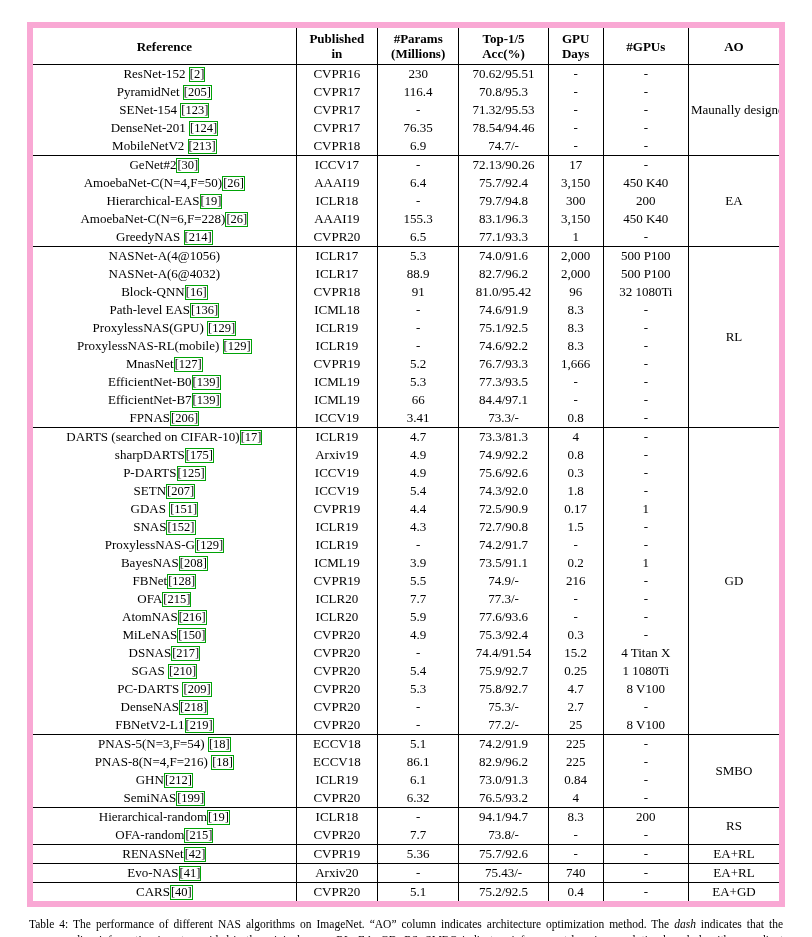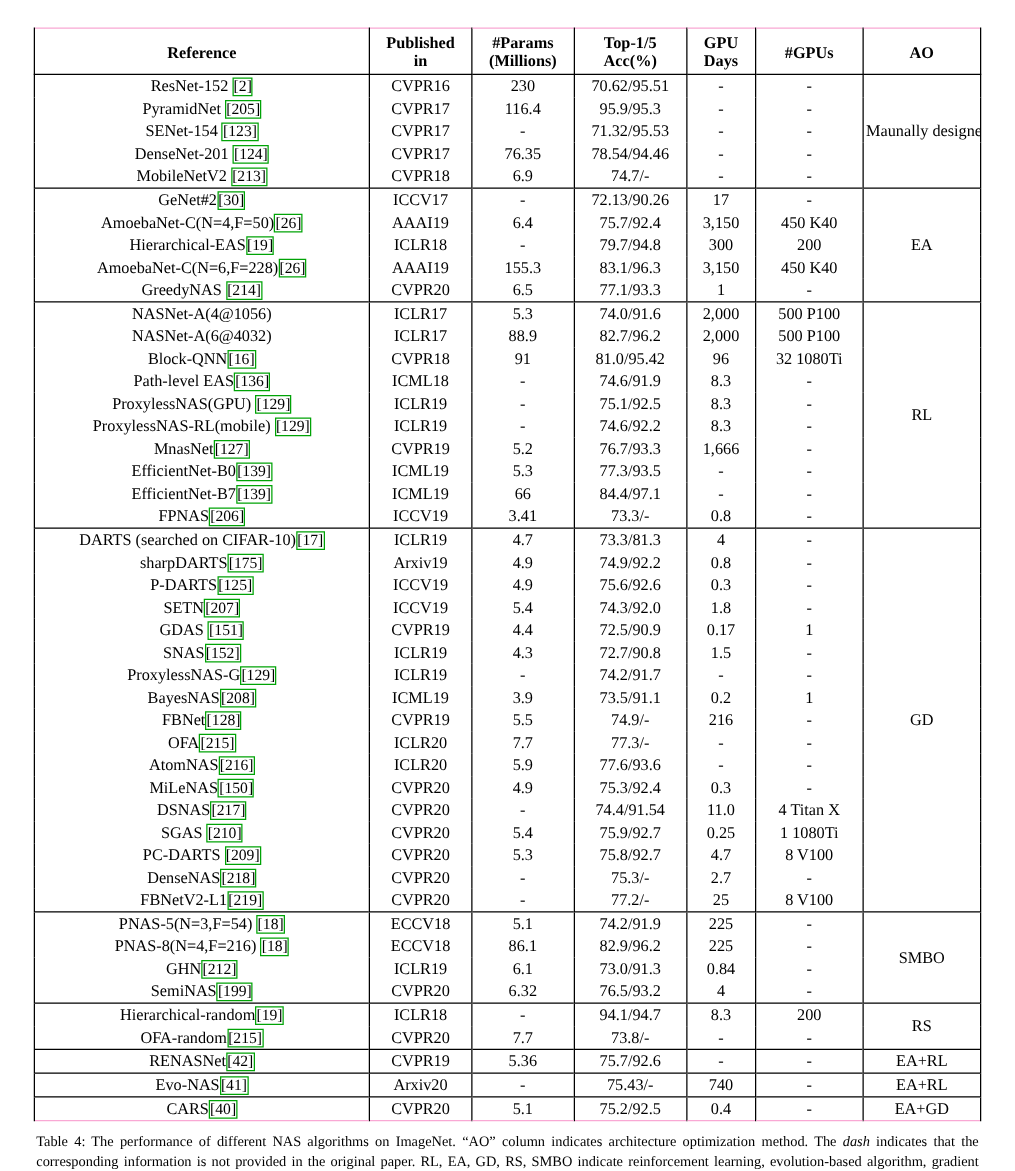--- a/index.html
+++ b/index.html
@@ -15,21 +15,21 @@
   .page {
     box-sizing: border-box;
     width: 812px;
     padding: 22px 27px 0 27px;
   }
   table.nas {
     border-collapse: collapse;
     width: 758px;
     table-layout: fixed;
     font-size: 13px;
-    border: 1px solid #f9a8d4;
+    border: 6px solid #f9a8d4;
   }
   table.nas th, table.nas td {
     border-left: 1px solid #000;
     border-right: 1px solid #000;
     padding: 0 2px;
     text-align: center;
     line-height: 18px;
     overflow: hidden;
     white-space: nowrap;
     vertical-align: middle;
@@ -108,21 +108,21 @@
           <td>230</td>
           <td>70.62/95.51</td>
           <td>-</td>
           <td>-</td>
           <td class="ao-cell" rowspan="5">Maunally designed</td>
         </tr>
         <tr>
           <td class="ref-cell"><span>PyramidNet </span><span class="cite">[205]</span></td>
           <td>CVPR17</td>
           <td>116.4</td>
-          <td>95.9/95.3</td>
+          <td>70.8/95.3</td>
           <td>-</td>
           <td>-</td>
         </tr>
         <tr>
           <td class="ref-cell"><span>SENet-154 </span><span class="cite">[123]</span></td>
           <td>CVPR17</td>
           <td>-</td>
           <td>71.32/95.53</td>
           <td>-</td>
           <td>-</td>
@@ -360,21 +360,21 @@
           <td>4.9</td>
           <td>75.3/92.4</td>
           <td>0.3</td>
           <td>-</td>
         </tr>
         <tr>
           <td class="ref-cell"><span>DSNAS</span><span class="cite">[217]</span></td>
           <td>CVPR20</td>
           <td>-</td>
           <td>74.4/91.54</td>
-          <td>11.0</td>
+          <td>15.2</td>
           <td>4 Titan X</td>
         </tr>
         <tr>
           <td class="ref-cell"><span>SGAS </span><span class="cite">[210]</span></td>
           <td>CVPR20</td>
           <td>5.4</td>
           <td>75.9/92.7</td>
           <td>0.25</td>
           <td>1 1080Ti</td>
         </tr>

